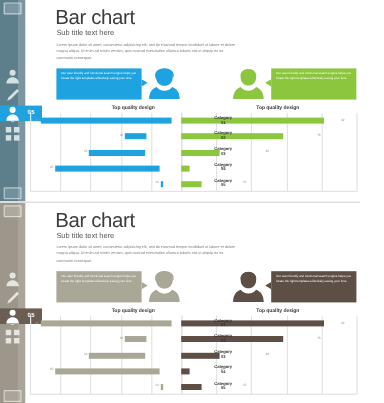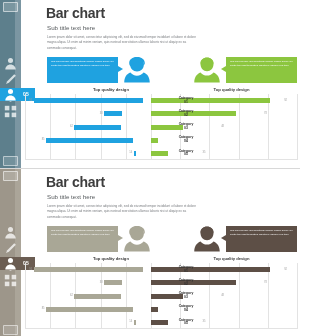--- a/index.html
+++ b/index.html
@@ -51,21 +51,21 @@
   .sb-active .sb-ico{opacity:1;}
   .sb-badge{
     font-size:5px;line-height:1;font-weight:bold;color:#ffffff;
     padding:2px 3px;border-radius:1px;letter-spacing:.2px;
   }
 
   
   .canvas{position:absolute;left:21px;top:0;right:0;bottom:0;}
   .title{
     position:absolute;left:25px;top:6px;
-    font-size:14px;line-height:1;color:#3d3d3d;font-weight:700;
+    font-size:17px;line-height:1;color:#3d3d3d;font-weight:400;
     letter-spacing:-.3px;
   }
   .subtitle{
     position:absolute;left:26px;top:25px;
     font-size:6.2px;line-height:1;color:#55595c;
   }
   .bodytext{
     position:absolute;left:26px;top:35px;width:152px;
     font-size:3.1px;line-height:1.72;color:#7a7d80;
   }

